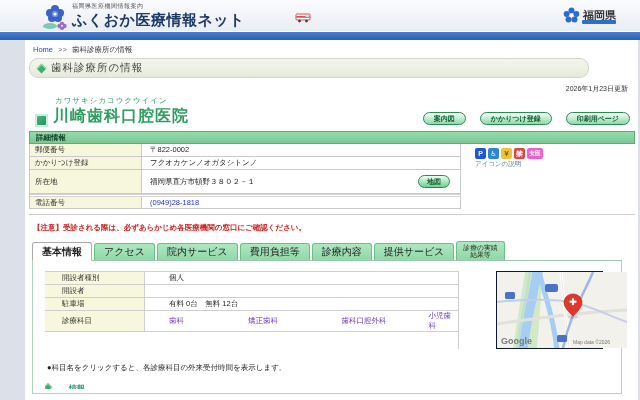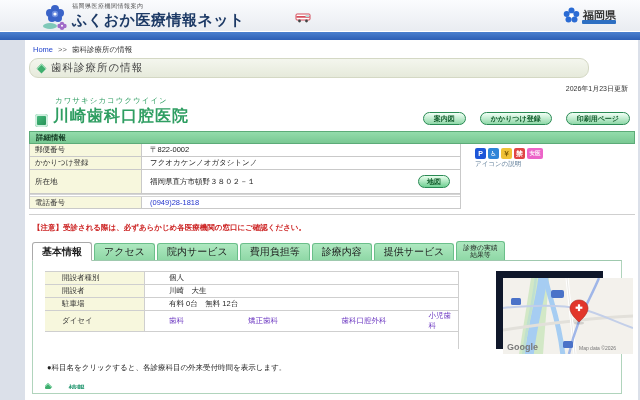--- a/index.html
+++ b/index.html
@@ -72,21 +72,21 @@
 
   .tab-panel { border:1px solid #b0d4bc; border-top:1px solid #9fc9ae; width:590px; margin-left:3px; background:#fff; padding:10px 12px 4px 12px; position:relative; min-height:128px; }
   .panel-flex { display:flex; }
   .b-table { width:414px; border-right:1px solid #cfcfcf; border-top:1px solid #cfcfcf; }
   .b-row { display:flex; border-bottom:1px solid #cfcfcf; min-height:13px; align-items:center; }
   .b-label { width:100px; background:#f7f7dd; align-self:stretch; display:flex; align-items:center; padding-left:17px; font-size:7.5px; border-right:1px solid #cfcfcf; color:#333; }
   .b-value { padding-left:24px; font-size:7.5px; flex:1; display:flex; align-items:center; }
   .b-row.depts { min-height:17px; }
   .dept-link { color:#6a35c0; cursor:pointer; }
   .dept-link:nth-child(1){ width:80px; } .dept-link:nth-child(2){ width:95px; } .dept-link:nth-child(3){ width:88px; }
-  .map-box { margin-left:auto; margin-right:6px; width:107px; height:78px; border:7px solid #0f172a; cursor:pointer; }
+  .map-box { margin-left:auto; margin-right:6px; width:107px; height:78px; border:1px solid #0f172a; cursor:pointer; }
   .footnote { font-size:7.5px; padding:14px 0 0 2px; color:#222; }
   .partial-link { margin-top:10px; height:6px; overflow:hidden; color:#2a9a74; font-size:8px; font-weight:bold; display:flex; align-items:flex-start; gap:12px; }
   .partial-link .diamond { width:6px; height:6px; margin-top:1px; }
 </style>
 </head>
 <body>
 
 <div class="site-header">
   <div class="logo-block">
     <svg class="logo-flower" width="26" height="26" viewBox="0 0 26 26">
@@ -222,28 +222,27 @@
 
   <div class="tab-panel">
     <div class="panel-flex">
       <div class="b-table">
         <div class="b-row">
           <div class="b-label">開設者種別</div>
           <div class="b-value">個人</div>
         </div>
         <div class="b-row">
           <div class="b-label">開設者</div>
-          <div class="b-value">川崎　大生</div>
         </div>
         <div class="b-row">
           <div class="b-label">駐車場</div>
           <div class="b-value">有料 0台　無料 12台</div>
         </div>
         <div class="b-row depts">
-          <div class="b-label">ダイセイ</div>
+          <div class="b-label">診療科目</div>
           <div class="b-value">
             <span class="dept-link">歯科</span>
             <span class="dept-link">矯正歯科</span>
             <span class="dept-link">歯科口腔外科</span>
             <span class="dept-link">小児歯科</span>
           </div>
         </div>
       </div>
 
       <div class="map-box">

